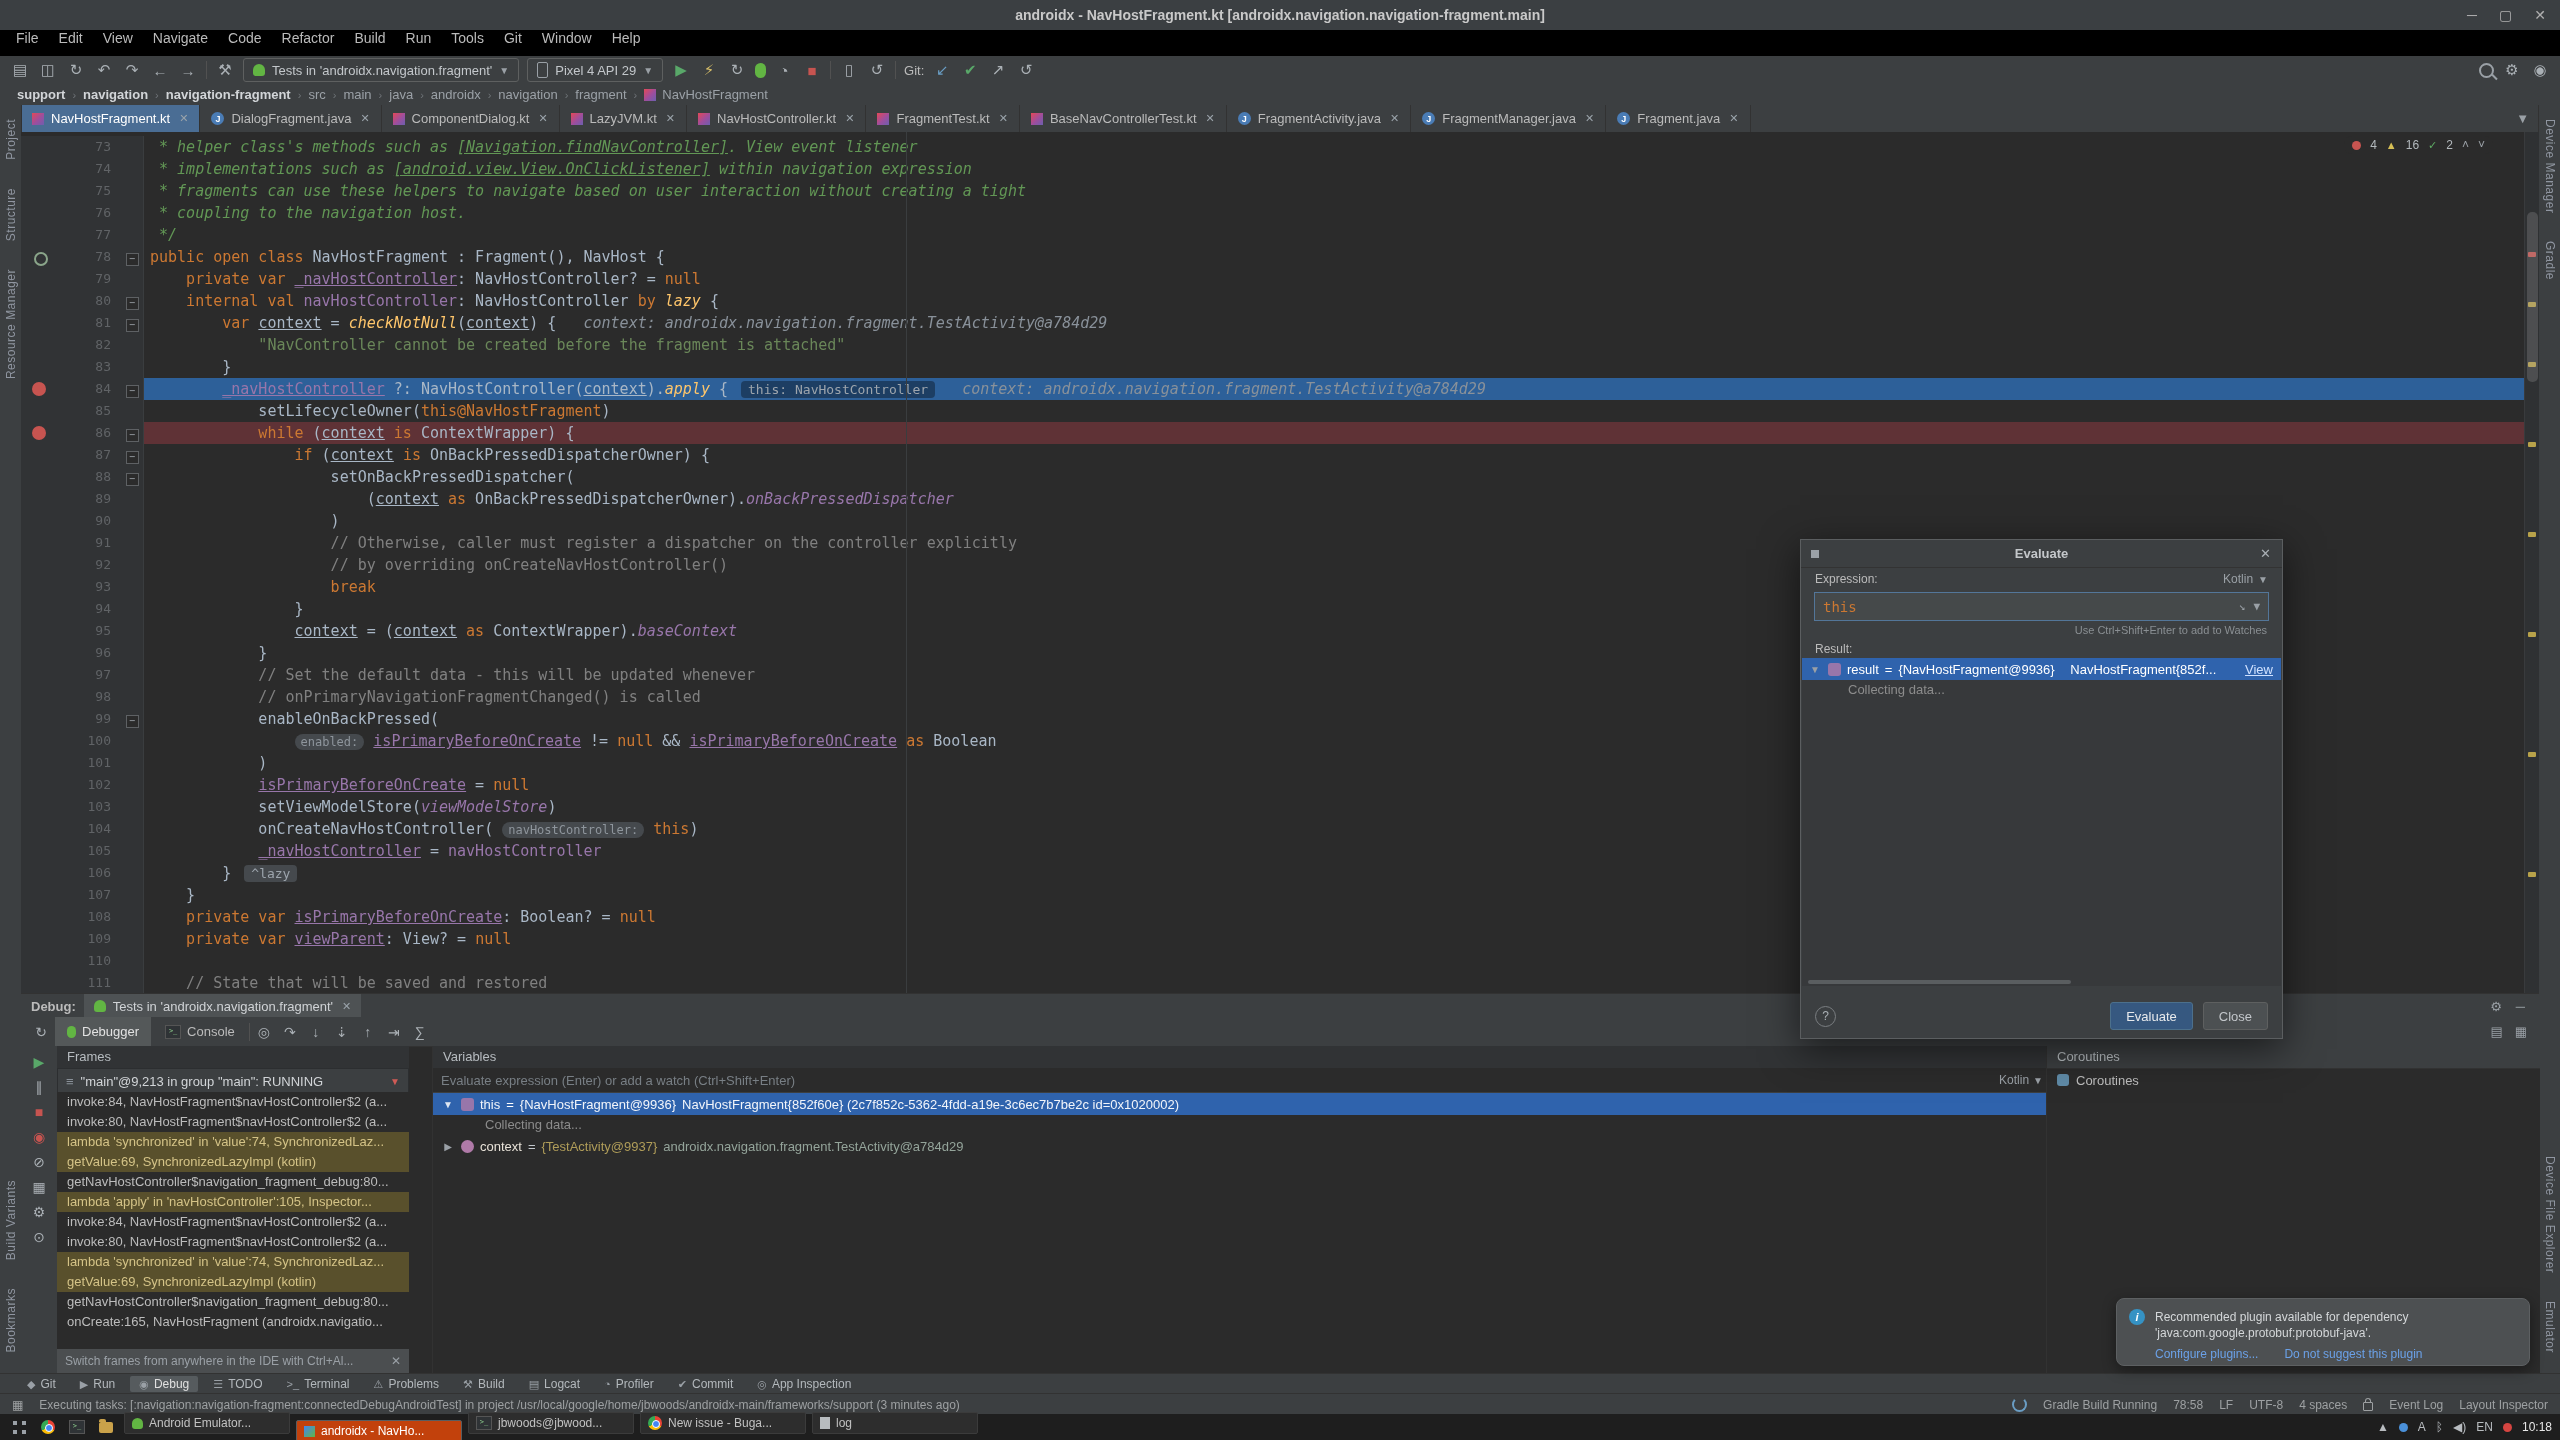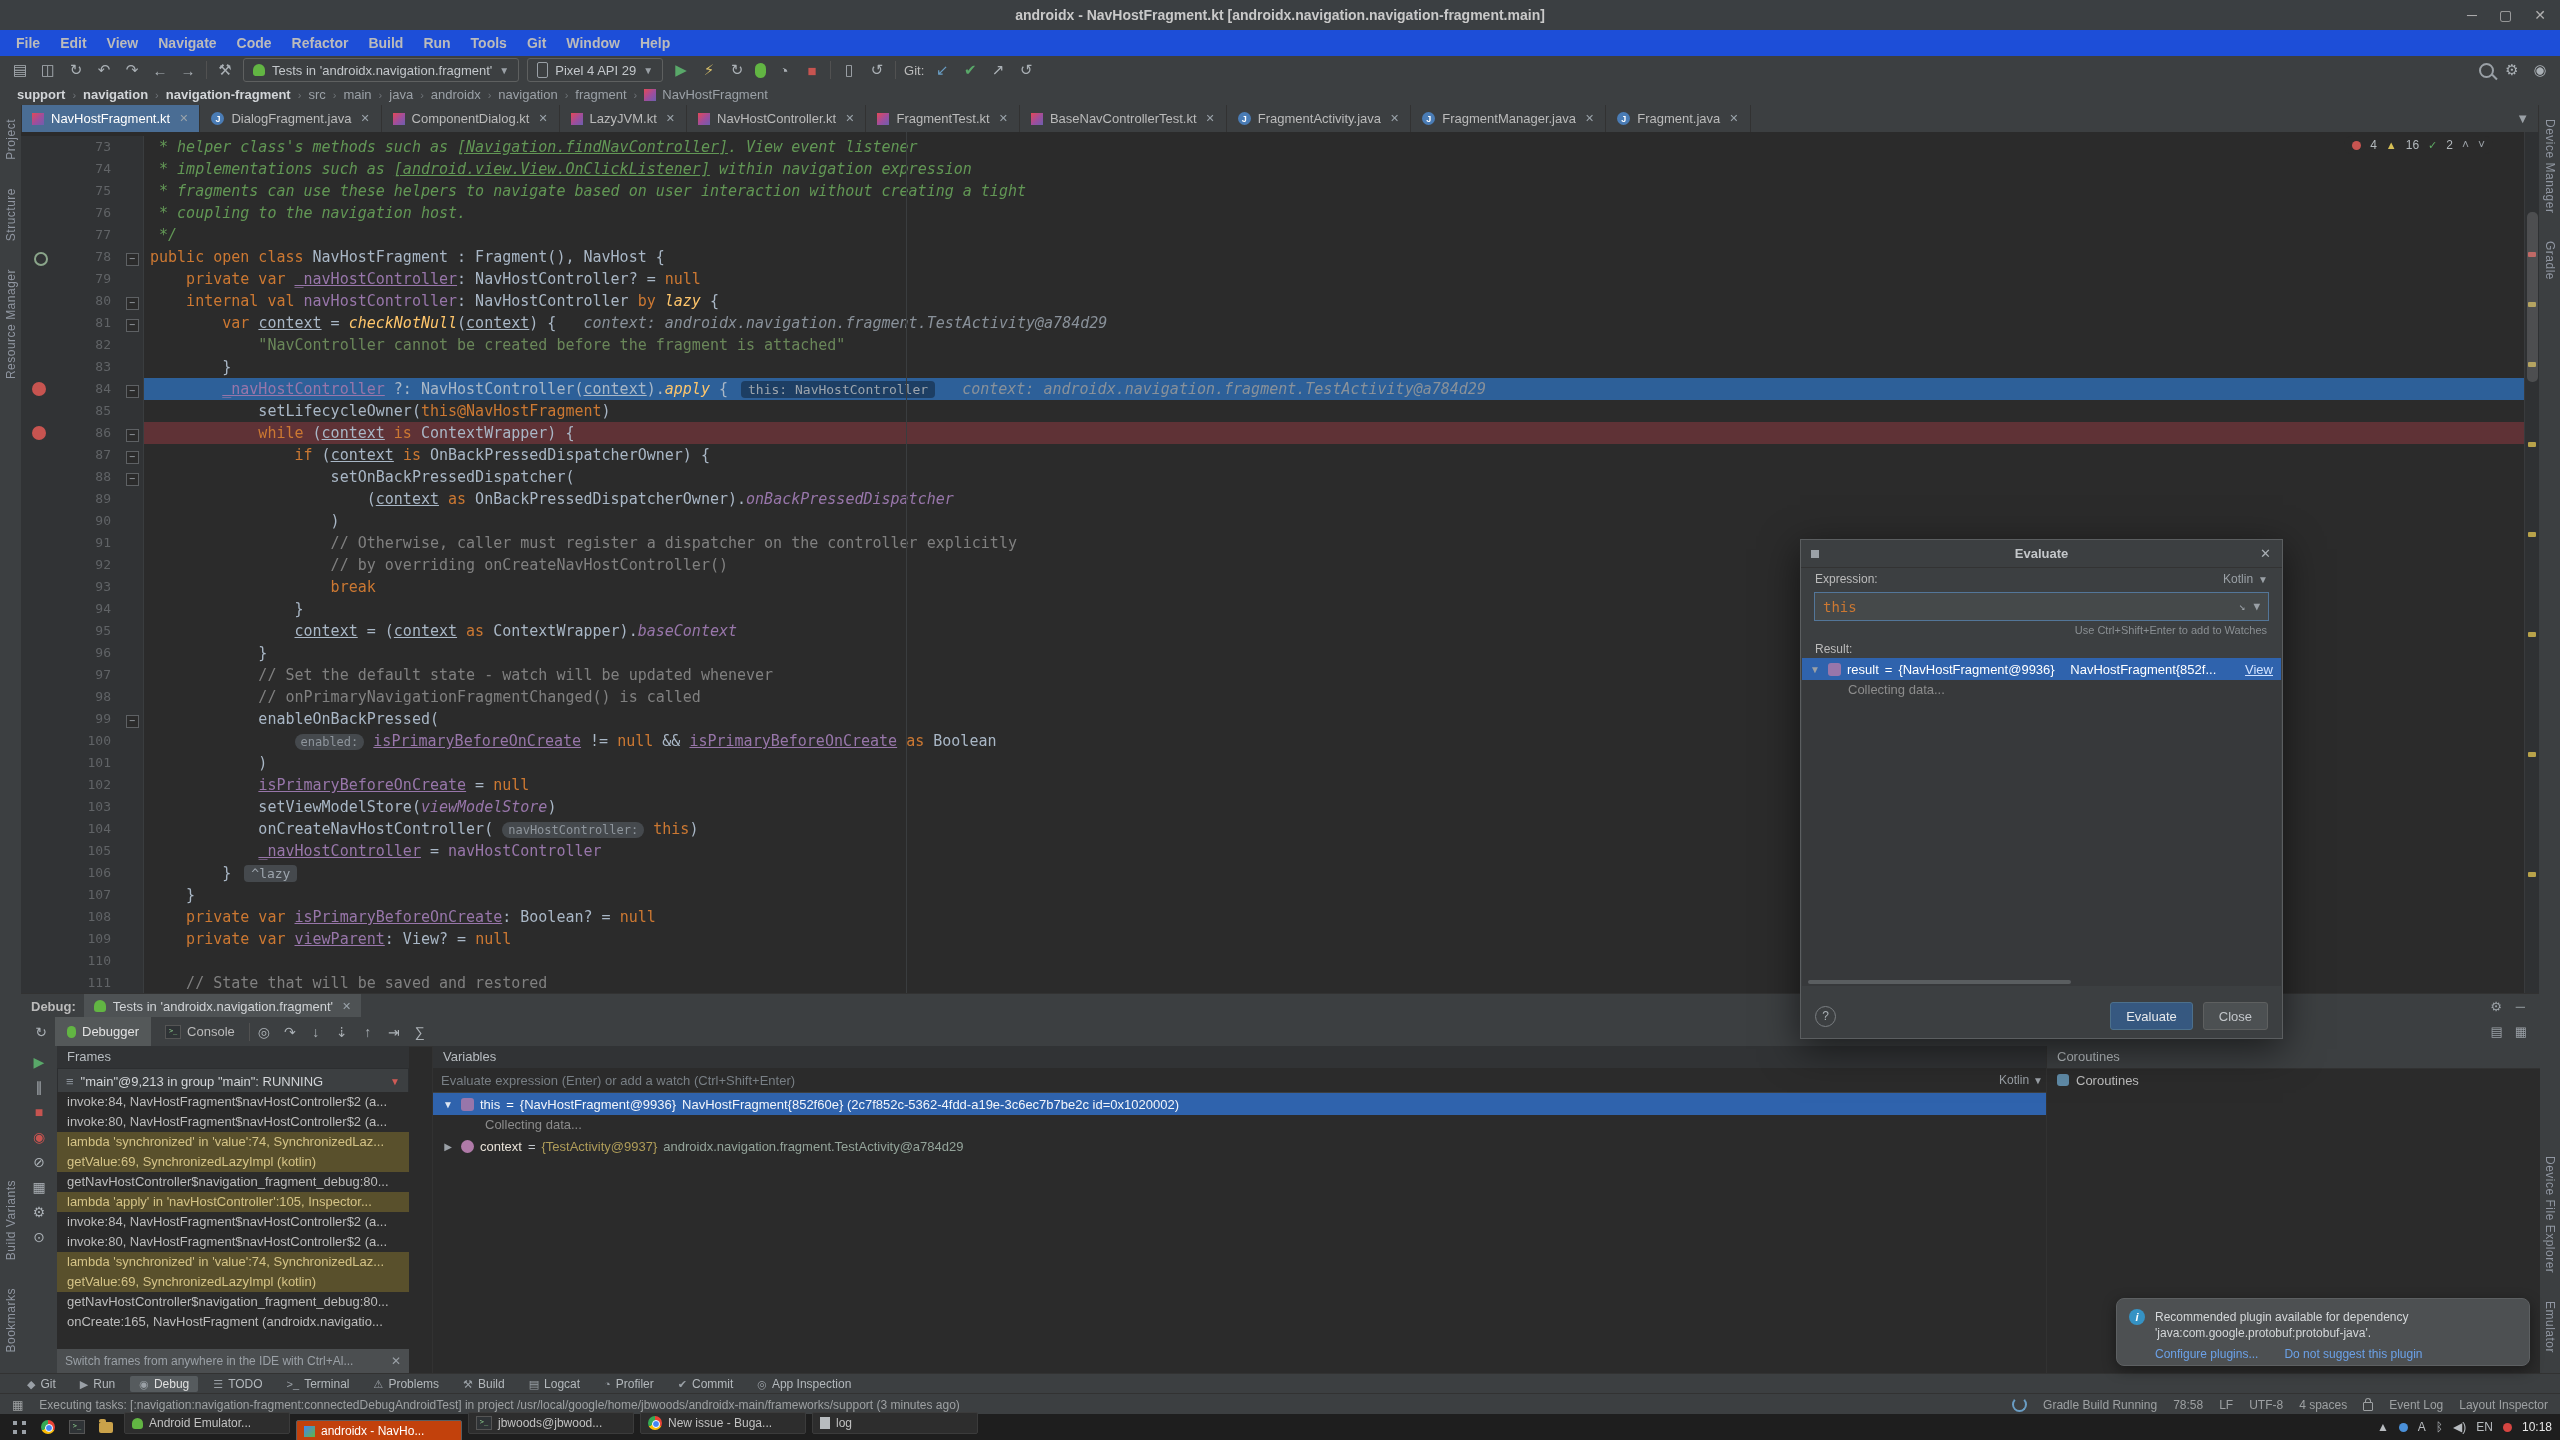--- a/index.html
+++ b/index.html
@@ -3,21 +3,21 @@
 <meta charset="utf-8">
 <style>
   html,body{margin:0;padding:0;background:#000;}
   #root{position:relative;width:2560px;height:1440px;background:#2b2b2b;overflow:hidden;
         font-family:"Liberation Sans","DejaVu Sans",sans-serif;color:#bbbbbb;font-size:13px;}
   
   .titlebar{position:absolute;left:0;top:0;right:0;height:30px;background:#3b3f42;border-bottom:1px solid #2a2a2a;
             display:flex;align-items:center;justify-content:center;}
   .title{font-size:14px;font-weight:bold;color:#c9c9c9;}
   .winbtns{position:absolute;right:14px;top:0;height:30px;display:flex;gap:22px;align-items:center;color:#b0b0b0;font-size:14px;}
-  .menubar{position:absolute;left:0;top:30px;right:0;height:26px;background:#1d4ed8;display:flex;align-items:center;padding-left:6px;font-weight:bold;}
+  .menubar{position:absolute;left:0;top:30px;right:0;height:26px;background:#000000;display:flex;padding-left:6px;}
   .mi{padding:0 10px;color:#bbbbbb;font-size:14px;}
   .toolbar{position:absolute;left:0;top:56px;right:0;height:28px;background:#3c3f41;border-bottom:1px solid #323232;
            display:flex;align-items:center;gap:8px;padding:0 10px;}
   .tbi{width:20px;text-align:center;color:#aab0b5;font-size:15px;}
   .tbi.green{color:#59a869}.tbi.red{color:#c75450}.tbi.yellow{color:#d9c069}.tbi.blue{color:#6a9ec5}
   .combo{display:flex;align-items:center;gap:7px;height:22px;padding:0 9px;border:1px solid #5e6060;border-radius:3px;
          background:#3c3f41;font-size:13px;color:#c3c7cb;white-space:nowrap;}
   .caret{color:#9aa0a6;font-size:10px;}
   .android-dot{width:12px;height:12px;border-radius:50% 50% 3px 3px;background:#62b543;}
   .phone-ic{width:9px;height:14px;border:1.5px solid #9aa0a6;border-radius:2px;}
@@ -391,21 +391,21 @@
         <div class="eline"><div class="g-bp"></div><div class="g-num">87</div><div class="g-fold"><span class="fold-box">−</span></div><div class="g-code"><span class="tk-kw">                if</span><span class="tk-pln"> (</span><span class="tk-varu">context</span><span class="tk-pln"> </span><span class="tk-kw">is</span><span class="tk-pln"> OnBackPressedDispatcherOwner) {</span></div></div>
         <div class="eline"><div class="g-bp"></div><div class="g-num">88</div><div class="g-fold"><span class="fold-box">−</span></div><div class="g-code"><span class="tk-pln">                    setOnBackPressedDispatcher(</span></div></div>
         <div class="eline"><div class="g-bp"></div><div class="g-num">89</div><div class="g-fold"></div><div class="g-code"><span class="tk-pln">                        (</span><span class="tk-varu">context</span><span class="tk-pln"> </span><span class="tk-kw">as</span><span class="tk-pln"> OnBackPressedDispatcherOwner).</span><span class="tk-prop">onBackPressedDispatcher</span></div></div>
         <div class="eline"><div class="g-bp"></div><div class="g-num">90</div><div class="g-fold"></div><div class="g-code"><span class="tk-pln">                    )</span></div></div>
         <div class="eline"><div class="g-bp"></div><div class="g-num">91</div><div class="g-fold"></div><div class="g-code"><span class="tk-cmt">                    // Otherwise, caller must register a dispatcher on the controller explicitly</span></div></div>
         <div class="eline"><div class="g-bp"></div><div class="g-num">92</div><div class="g-fold"></div><div class="g-code"><span class="tk-cmt">                    // by overriding onCreateNavHostController()</span></div></div>
         <div class="eline"><div class="g-bp"></div><div class="g-num">93</div><div class="g-fold"></div><div class="g-code"><span class="tk-kw">                    break</span></div></div>
         <div class="eline"><div class="g-bp"></div><div class="g-num">94</div><div class="g-fold"></div><div class="g-code"><span class="tk-pln">                }</span></div></div>
         <div class="eline"><div class="g-bp"></div><div class="g-num">95</div><div class="g-fold"></div><div class="g-code"><span class="tk-pln">                </span><span class="tk-varu">context</span><span class="tk-pln"> = (</span><span class="tk-varu">context</span><span class="tk-pln"> </span><span class="tk-kw">as</span><span class="tk-pln"> ContextWrapper).</span><span class="tk-prop">baseContext</span></div></div>
         <div class="eline"><div class="g-bp"></div><div class="g-num">96</div><div class="g-fold"></div><div class="g-code"><span class="tk-pln">            }</span></div></div>
-        <div class="eline"><div class="g-bp"></div><div class="g-num">97</div><div class="g-fold"></div><div class="g-code"><span class="tk-cmt">            // Set the default state - watch will be updated whenever</span></div></div>
+        <div class="eline"><div class="g-bp"></div><div class="g-num">97</div><div class="g-fold"></div><div class="g-code"><span class="tk-cmt">            // Set the default data - this will be updated whenever</span></div></div>
         <div class="eline"><div class="g-bp"></div><div class="g-num">98</div><div class="g-fold"></div><div class="g-code"><span class="tk-cmt">            // onPrimaryNavigationFragmentChanged() is called</span></div></div>
         <div class="eline"><div class="g-bp"></div><div class="g-num">99</div><div class="g-fold"><span class="fold-box">−</span></div><div class="g-code"><span class="tk-pln">            enableOnBackPressed(</span></div></div>
         <div class="eline"><div class="g-bp"></div><div class="g-num">100</div><div class="g-fold"></div><div class="g-code"><span class="tk-pln">                </span><span class="tk-phint">enabled:</span><span class="tk-pln"> </span><span class="tk-fldu">isPrimaryBeforeOnCreate</span><span class="tk-pln"> != </span><span class="tk-kw">null</span><span class="tk-pln"> &amp;&amp; </span><span class="tk-fldu">isPrimaryBeforeOnCreate</span><span class="tk-pln"> </span><span class="tk-kw">as</span><span class="tk-pln"> Boolean</span></div></div>
         <div class="eline"><div class="g-bp"></div><div class="g-num">101</div><div class="g-fold"></div><div class="g-code"><span class="tk-pln">            )</span></div></div>
         <div class="eline"><div class="g-bp"></div><div class="g-num">102</div><div class="g-fold"></div><div class="g-code"><span class="tk-pln">            </span><span class="tk-fldu">isPrimaryBeforeOnCreate</span><span class="tk-pln"> = </span><span class="tk-kw">null</span></div></div>
         <div class="eline"><div class="g-bp"></div><div class="g-num">103</div><div class="g-fold"></div><div class="g-code"><span class="tk-pln">            setViewModelStore(</span><span class="tk-prop">viewModelStore</span><span class="tk-pln">)</span></div></div>
         <div class="eline"><div class="g-bp"></div><div class="g-num">104</div><div class="g-fold"></div><div class="g-code"><span class="tk-pln">            onCreateNavHostController( </span><span class="tk-phint">navHostController:</span><span class="tk-pln"> </span><span class="tk-kw">this</span><span class="tk-pln">)</span></div></div>
         <div class="eline"><div class="g-bp"></div><div class="g-num">105</div><div class="g-fold"></div><div class="g-code"><span class="tk-pln">            </span><span class="tk-fldu">_navHostController</span><span class="tk-pln"> = </span><span class="tk-fld">navHostController</span></div></div>
         <div class="eline"><div class="g-bp"></div><div class="g-num">106</div><div class="g-fold"></div><div class="g-code"><span class="tk-pln">        } </span><span class="tk-chip">^lazy</span></div></div>
         <div class="eline"><div class="g-bp"></div><div class="g-num">107</div><div class="g-fold"></div><div class="g-code"><span class="tk-pln">    }</span></div></div>

